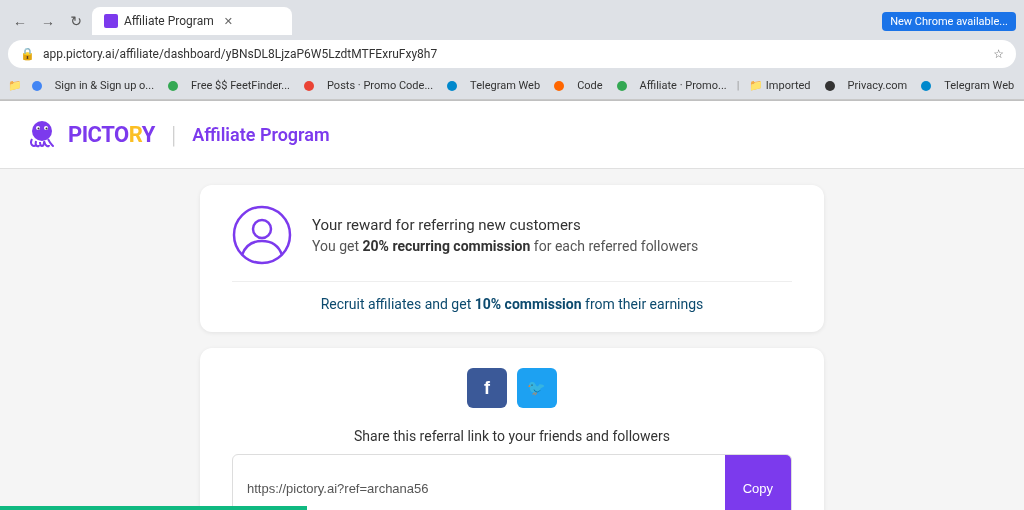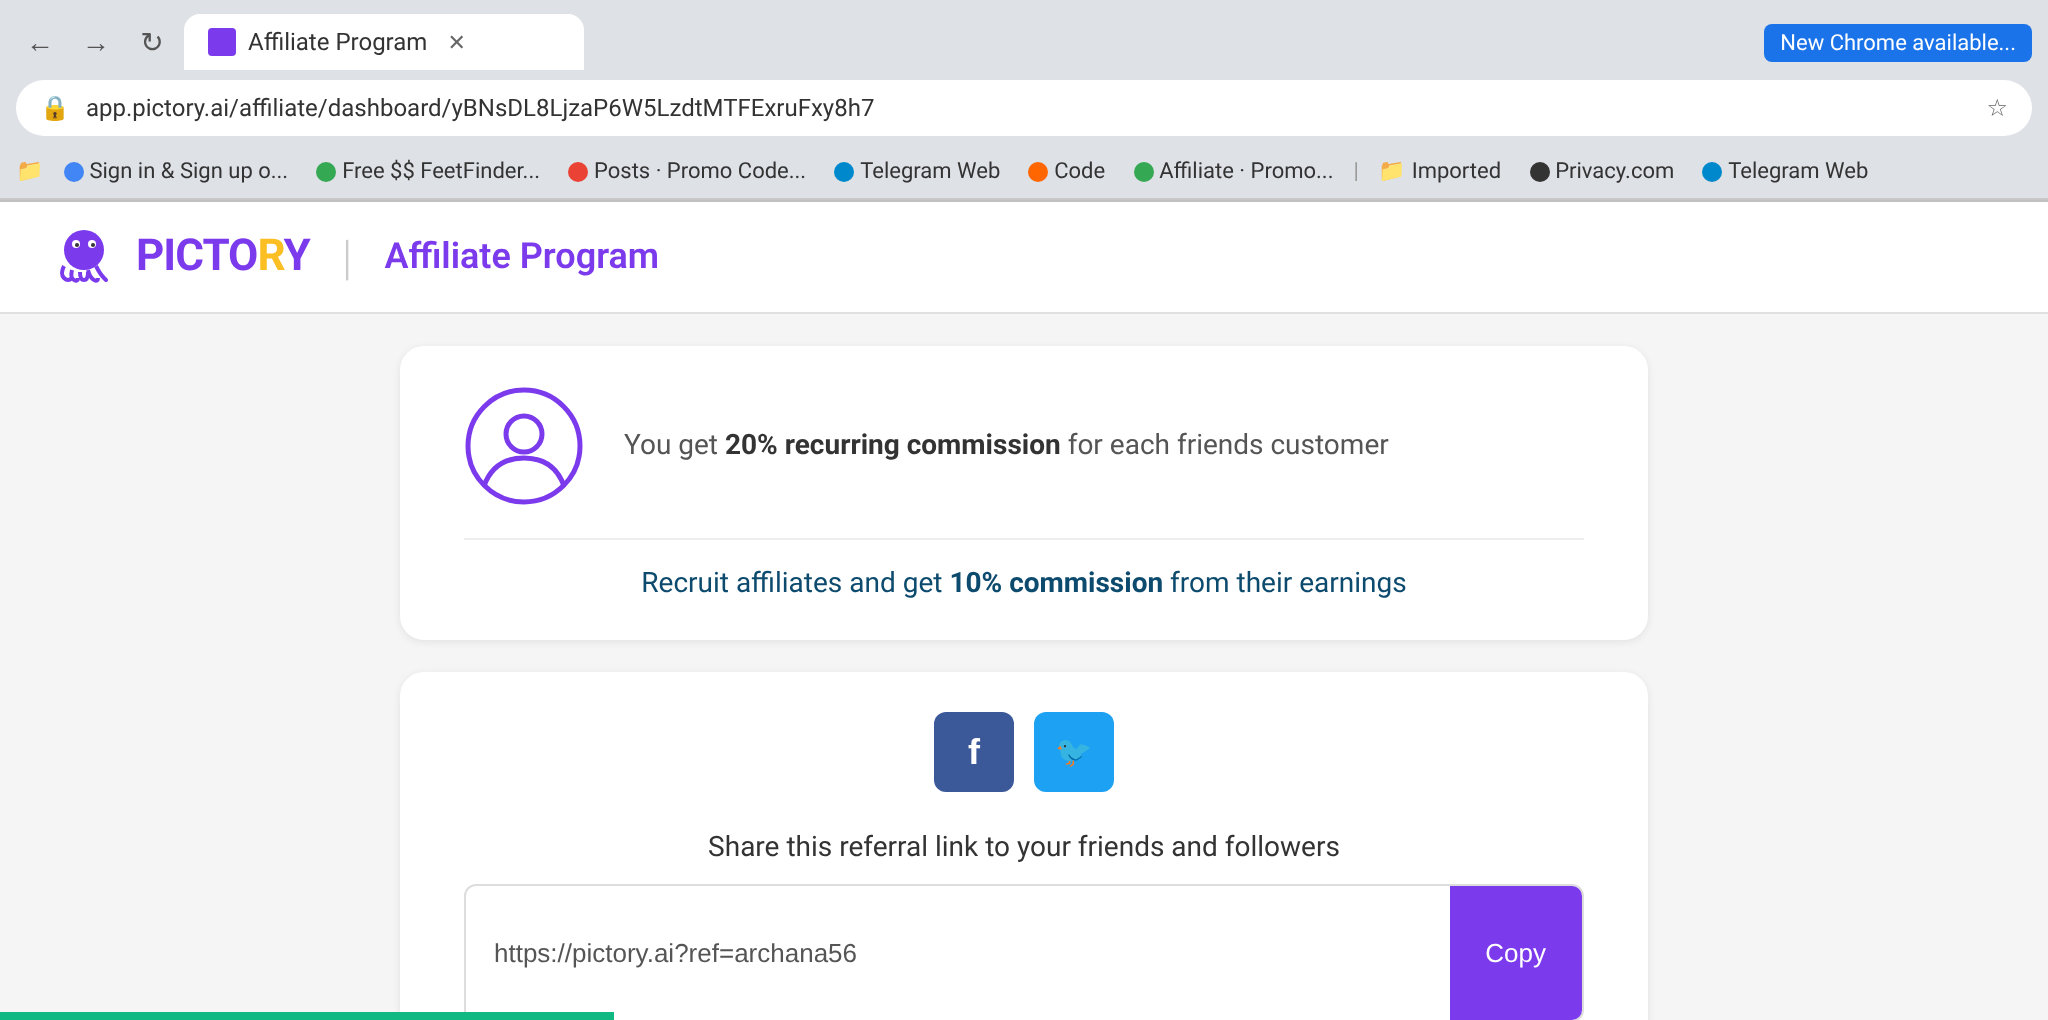--- a/index.html
+++ b/index.html
@@ -92,21 +92,21 @@
       border-bottom: 1px solid #c8c8c8;
       overflow: hidden;
     }
     .bookmark-item {
       font-size: 11px;
       color: #333;
       padding: 2px 6px;
       border-radius: 4px;
       white-space: nowrap;
       cursor: pointer;
-      display: flex; align-items: center; gap: 3px;
+      display: flex; align-items: center; gap: 13px;
     }
     .bookmark-dot {
       width: 10px; height: 10px; border-radius: 50%;
       display: inline-block; flex-shrink: 0;
     }
     .bm-divider { color: #999; margin: 0 2px; font-size: 11px; }
 
     
     .page {
       background: #f5f5f5;
@@ -116,21 +116,21 @@
     }
 
     
     .site-header {
       background: #fff;
       padding: 12px 24px;
       display: flex;
       align-items: center;
       gap: 12px;
       border-bottom: 1px solid #e0e0e0;
-      height: 56px;
+      height: 68px;
     }
     .logo-area {
       display: flex; align-items: center; gap: 8px;
     }
     .logo-icon {
       width: 36px; height: 36px;
     }
     .logo-text {
       font-size: 22px;
       font-weight: 700;
@@ -363,22 +363,23 @@
 
     <div class="card">
       <div class="reward-section">
 
         <svg class="reward-icon" viewBox="0 0 60 60">
           <circle cx="30" cy="30" r="28" fill="none" stroke="#7c3aed" stroke-width="2.5"></circle>
           <circle cx="30" cy="24" r="9" fill="none" stroke="#7c3aed" stroke-width="2.5"></circle>
           <path d="M10 50 Q15 36 30 36 Q45 36 50 50" fill="none" stroke="#7c3aed" stroke-width="2.5"></path>
         </svg>
         <div class="reward-text">
+          <div class="reward-title">Your reward for referring new customers</div>
           <div class="reward-subtitle">
-            <span>You get </span><span class="bold-purple">20% recurring commission</span><span> for each friends customer</span>
+            <span>You get </span><span class="bold-purple">20% recurring commission</span><span> for each referred followers</span>
           </div>
         </div>
       </div>
       <div class="recruit-section">
         <span>Recruit affiliates and get </span><strong>10% commission</strong><span> from their earnings</span>
       </div>
     </div>
 
     <div class="card">
 

